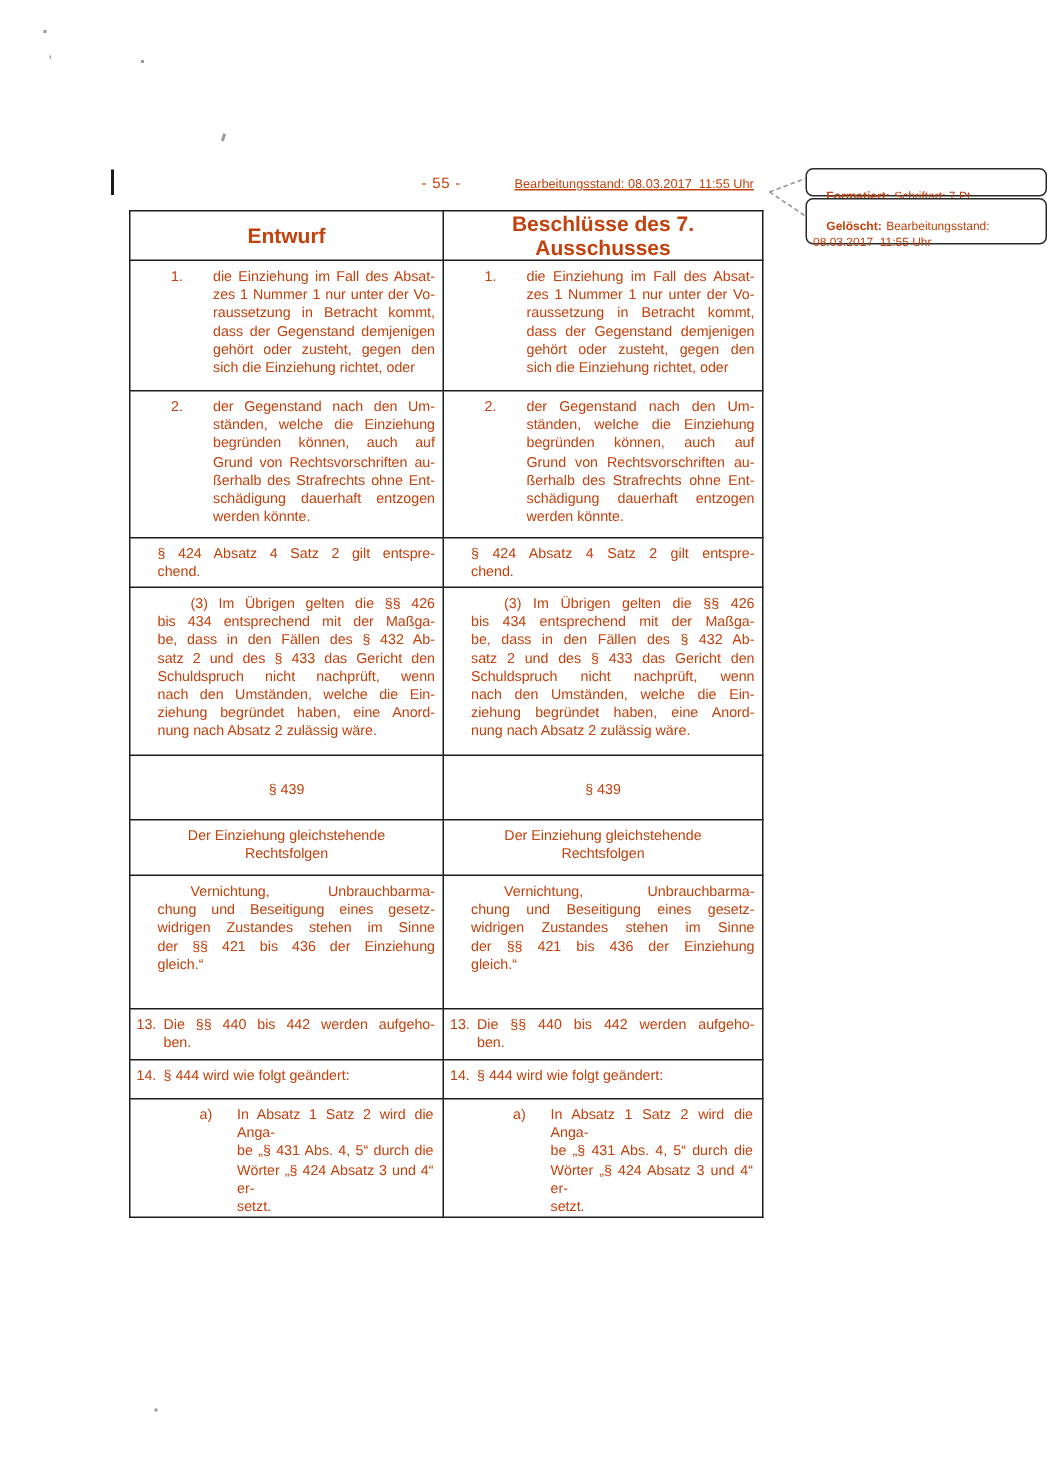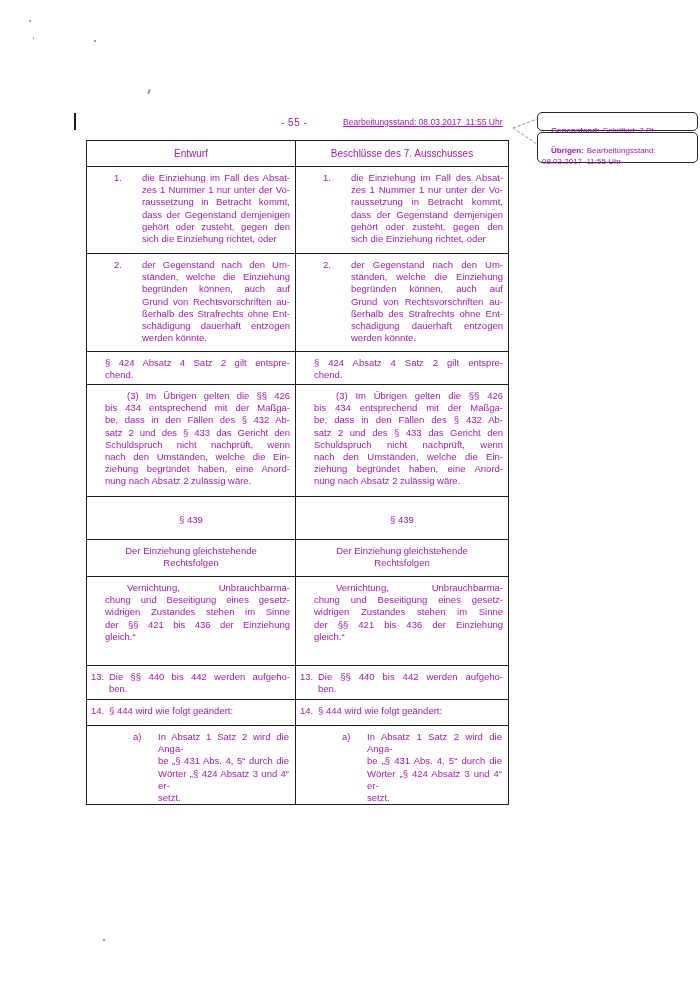--- a/index.html
+++ b/index.html
@@ -3,21 +3,21 @@
 <meta charset="utf-8">
 <style>
   * { box-sizing: border-box; margin: 0; padding: 0; }
   html,body { background:#ffffff; }
   body { font-family: "Liberation Sans", "DejaVu Sans", sans-serif; }
   .page {
     position: relative;
     width: 700px; height: 982px;
     background:#ffffff;
     overflow: hidden;
-    color:#a21caf;
+    color:#c2410c;
   }
 
   
   .change-bar {
     position:absolute; left:74px; top:113px;
     width:2px; height:17px; background:#1b1b1b;
   }
   .page-number {
     position:absolute; left:281px; top:116px;
     font-size:10px; line-height:13px; letter-spacing:0.5px;
@@ -49,21 +49,21 @@
     width:422px;
     border-collapse: collapse;
     table-layout: fixed;
   }
   table.cmp th, table.cmp td {
     border:1.5px solid #1d1d1d;
     vertical-align: top;
     padding:5px 0 0 0;
   }
   table.cmp th {
-    font-size:10px; font-weight:normal;
+    font-size:14px; font-weight:bold;
     text-align:center; vertical-align:middle;
     padding:0;
     margin-top:36px;
   }
   thead tr { height:26px; }
   tbody tr:nth-child(1) { height:87px; }
   tbody tr:nth-child(2) { height:98px; }
   tbody tr:nth-child(3) { height:33px; }
   tbody tr:nth-child(4) { height:112px; }
   tbody tr:nth-child(5) { height:43px;padding-left:48px; }
@@ -101,25 +101,25 @@
   <div class="page-number">- 55 -</div>
 
   <div class="edit-status">Bearbeitungsstand: 08.03.2017  11:55 Uhr</div>
 
   <svg class="leaders" viewBox="0 0 40 48" xmlns="http://www.w3.org/2000/svg">
     <line x1="13" y1="20" x2="37" y2="11" stroke="#909090" stroke-width="1" stroke-dasharray="3,2"></line>
     <line x1="13" y1="20" x2="37" y2="36" stroke="#909090" stroke-width="1" stroke-dasharray="3,2"></line>
   </svg>
 
   <div class="comment box1">
-    <b>Gegenstand:</b><span>Schriftart: 7 Pt.</span>
+    <b>Formatiert:</b><span>Schriftart: 7 Pt.</span>
   </div>
 
   <div class="comment box2">
-    <b>Übrigen:</b><span>Bearbeitungsstand: 08.03.2017  11:55 Uhr</span>
+    <b>Gelöscht:</b><span>Bearbeitungsstand: 08.03.2017  11:55 Uhr</span>
   </div>
 
   <table class="cmp">
     <colgroup>
         <col style="width:209px">
         <col style="width:213px">
       </colgroup>
     <thead>
       <tr>
         <th>Entwurf</th>

